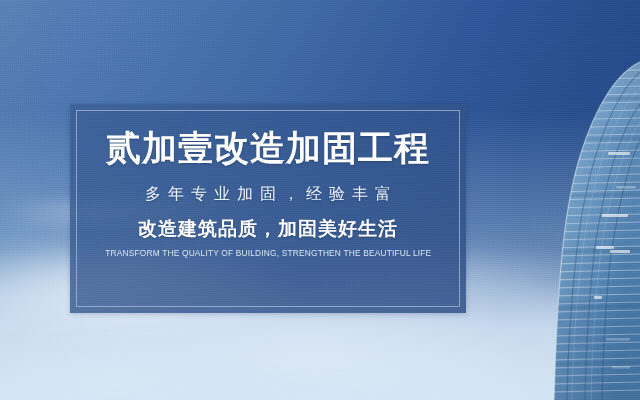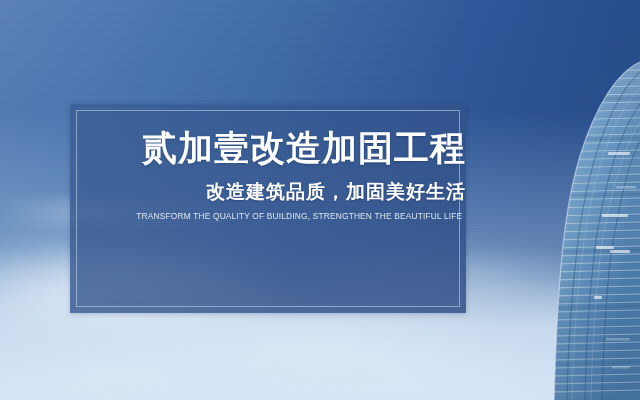--- a/index.html
+++ b/index.html
@@ -117,21 +117,21 @@
     position: absolute;
     left: 6px; top: 6px; right: 6px; bottom: 6px;
     border: 1px solid rgba(186,206,230,0.62);
     pointer-events: none;
   }
   .panel-content {
     position: absolute;
     left: 0; right: 0; top: 0; bottom: 0;
     display: flex;
     flex-direction: column;
-    align-items: flex-end;
+    align-items: center;
     justify-content: flex-start;
     padding-top: 26px;
     box-sizing: border-box;
   }
 
   .headline {
     color: #ffffff;
     font-size: 35px;
     font-weight: 700;
     letter-spacing: 1px;
@@ -290,19 +290,20 @@
       </g>
 
       <path d="M130,62 C108,72 86,104 70,156 C56,202 48,262 44,400" fill="none" stroke="#dbeaf6" stroke-opacity="0.55" stroke-width="1.3"></path>
     </svg>
   </div>
 
   <div class="panel">
     <div class="panel-inner-border"></div>
     <div class="panel-content">
       <div class="headline">贰加壹改造加固工程</div>
+      <div class="subline">多年专业加固，经验丰富</div>
       <div class="tagline">改造建筑品质，加固美好生活</div>
       <div class="english">TRANSFORM THE QUALITY OF BUILDING, STRENGTHEN THE BEAUTIFUL LIFE</div>
     </div>
   </div>
 
   <div class="grain"></div>
 </div>
 
 </body></html>

